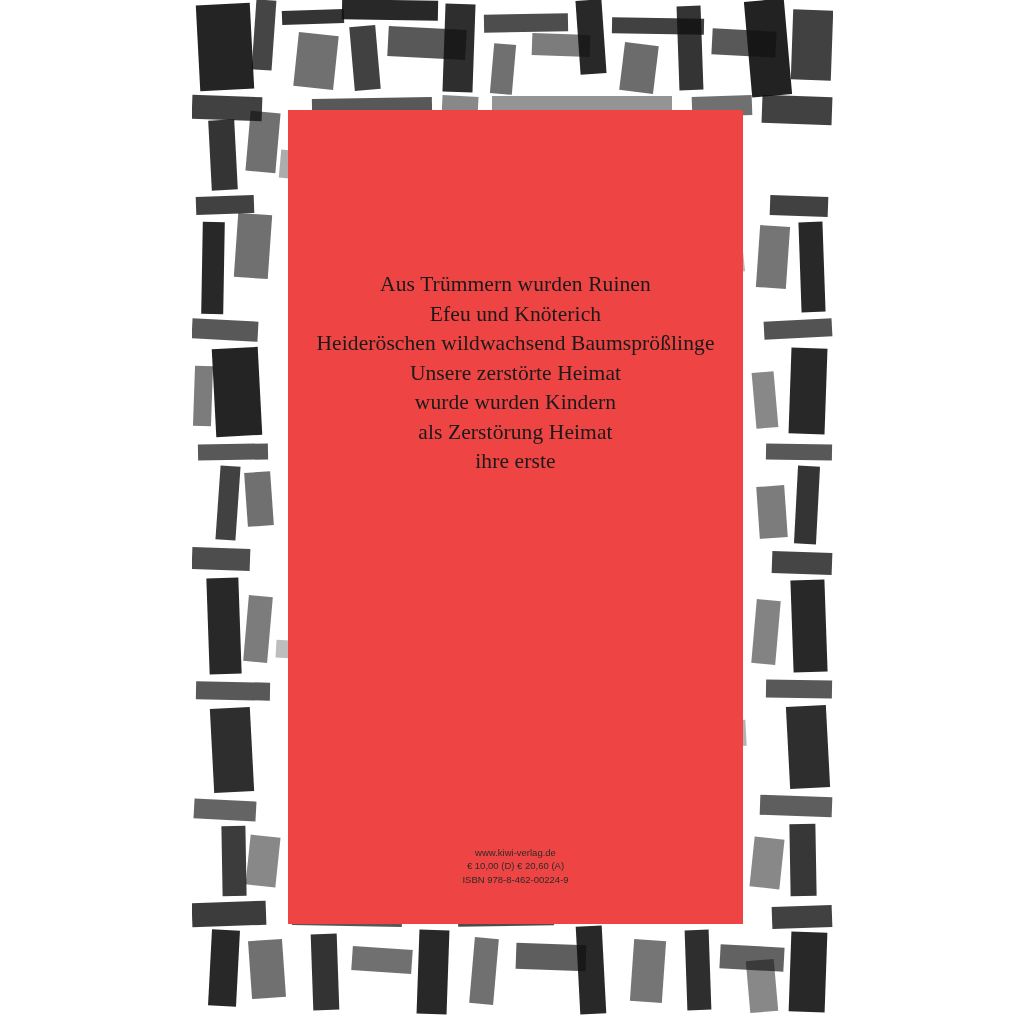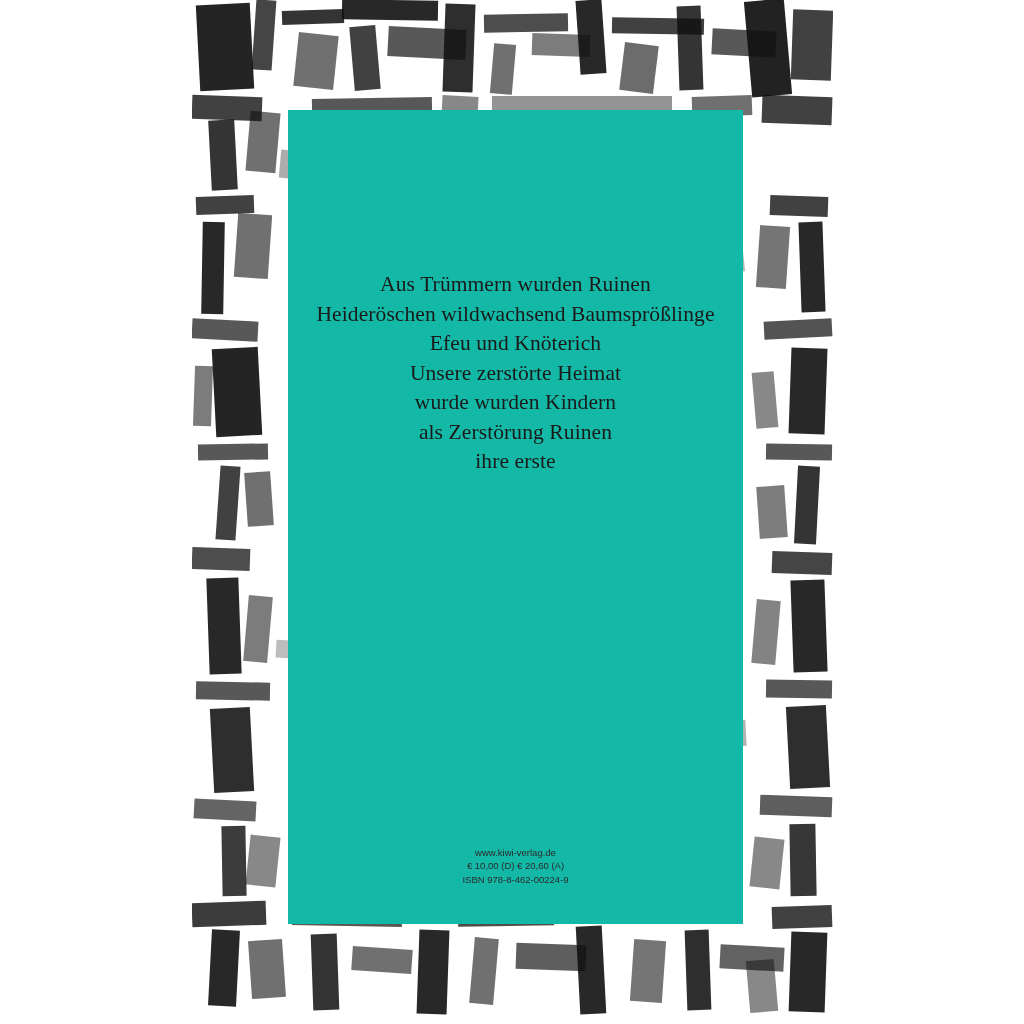--- a/index.html
+++ b/index.html
@@ -42,21 +42,21 @@
     background: #111111;
   }
 
   
   #inner-panel {
     position: absolute;
     left: 96px;
     top: 110px;
     width: 455px;
     height: 814px;
-    background: #14b8a6;
+    background: #ef4444;
     z-index: 5;
   }
 
   #poem {
     position: absolute;
     left: 0;
     right: 0;
     top: 160px;
     text-align: center;
     font-family: "Liberation Serif", serif;
@@ -180,25 +180,25 @@
       <div class="stroke" style="left:88px; top:150px; width:10px; height:28px; transform:rotate(5deg); opacity:.35;"></div>
       <div class="stroke" style="left:540px;top:250px; width:12px; height:22px; transform:rotate(-6deg); opacity:.3;"></div>
       <div class="stroke" style="left:84px; top:640px; width:14px; height:18px; transform:rotate(3deg); opacity:.28;"></div>
       <div class="stroke" style="left:544px;top:720px; width:10px; height:26px; transform:rotate(-3deg); opacity:.32;"></div>
     </div>
 
     <div id="inner-panel">
 
       <div id="poem">
         <span class="line">Aus Trümmern wurden Ruinen</span>
+        <span class="line">Efeu und Knöterich</span>
         <span class="line">Heideröschen wildwachsend Baumsprößlinge</span>
-        <span class="line">Efeu und Knöterich</span>
         <span class="line">Unsere zerstörte Heimat</span>
         <span class="line">wurde wurden Kindern</span>
-        <span class="line">als Zerstörung Ruinen</span>
+        <span class="line">als Zerstörung Heimat</span>
         <span class="line">ihre erste</span>
       </div>
 
       <div id="imprint">
         <span class="imp-line">www.kiwi-verlag.de</span>
         <span class="imp-line">€ 10,00 (D)  € 20,60 (A)</span>
         <span class="imp-line">ISBN 978-8-462-00224-9</span>
       </div>
 
     </div>

